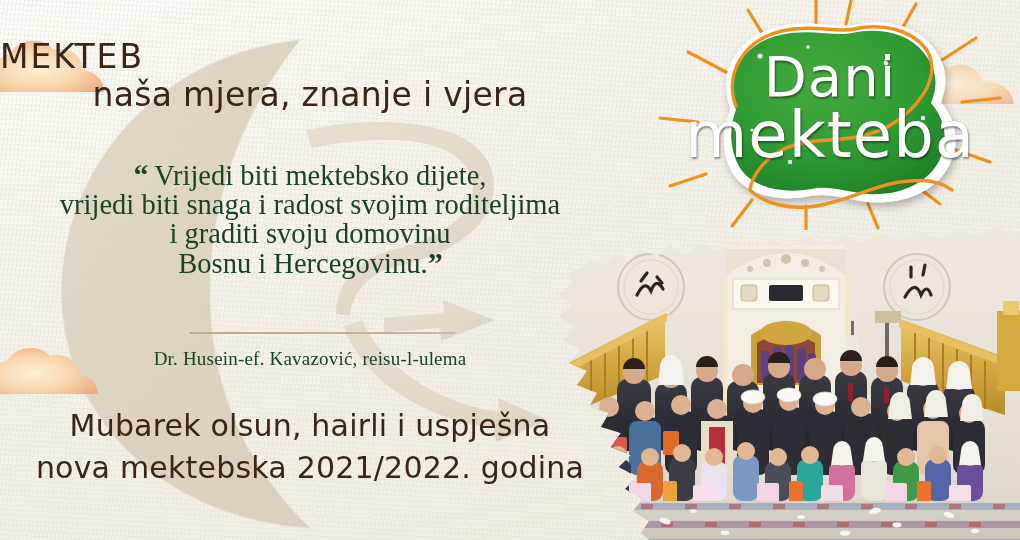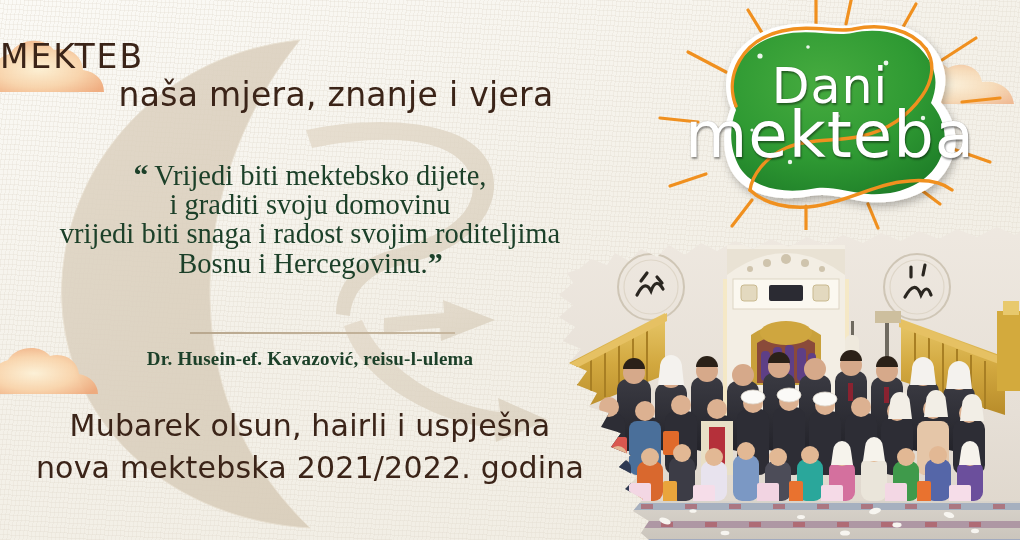--- a/index.html
+++ b/index.html
@@ -23,54 +23,54 @@
   .textcol{position:absolute;left:0;top:0;width:620px;height:540px;}
   .kicker{
     position:absolute;left:0;top:40px;width:620px;text-align:left;
     font-family:"DejaVu Sans",sans-serif;
     font-size:33px;letter-spacing:2px;color:#3b2418;font-weight:400;
     line-height:1.0;
   }
   .subkicker{
     position:absolute;left:0;top:78px;width:620px;text-align:center;
     font-family:"DejaVu Sans",sans-serif;
-    font-size:33px;color:#3b2418;letter-spacing:.3px;line-height:1.0;padding-left:26px;
+    font-size:33px;color:#3b2418;letter-spacing:.3px;line-height:1.0;
   }
   .quote{
     position:absolute;left:10px;top:160px;width:600px;text-align:center;
     font-family:"Liberation Serif",serif;
     color:#1c4029;font-size:28.5px;line-height:29px;
   }
   .quote .qm{font-size:30px;font-weight:700;letter-spacing:-1px;}
   .divider{
     position:absolute;left:190px;top:332px;width:265px;height:2px;
     background:linear-gradient(90deg,#b9a88f,#c7b79f);
   }
   .attrib{
     position:absolute;left:10px;top:348px;width:600px;text-align:center;
     font-family:"Liberation Serif",serif;
-    color:#1c4029;font-size:19px;font-weight:700;letter-spacing:.2px;
+    color:#1c4029;font-size:19px;font-weight:400;letter-spacing:.2px;
   }
   .wish{
     position:absolute;left:0px;top:405px;width:620px;text-align:center;
     font-family:"DejaVu Sans",sans-serif;
     color:#3b2418;font-size:30px;line-height:42px;letter-spacing:.2px;
   }
   
   .badge{position:absolute;left:640px;top:-10px;width:380px;height:240px;}
   .badge-text{
     position:absolute;left:0;top:0;width:380px;height:240px;
     pointer-events:none;
   }
   .badge-word1,.badge-word2{
     position:absolute;text-align:center;color:#ffffff;
     font-family:"DejaVu Sans",sans-serif;
     text-shadow:1px 2px 2px rgba(0,0,0,.40), 0 0 1px rgba(0,0,0,.35);
   }
-  .badge-word1{left:0;width:380px;top:68px;font-size:49px;letter-spacing:1px;}
+  .badge-word1{left:0;width:380px;top:54px;font-size:56px;letter-spacing:1px;}
   .badge-word2{left:0;width:380px;top:108px;font-size:64px;letter-spacing:1px;}
   
   .photo{
     position:absolute;left:545px;top:215px;width:480px;height:330px;
     overflow:hidden;
   }
   .photo-inner{position:absolute;left:0;top:0;width:480px;height:330px;}
 </style>
 </head>
 <body>
@@ -150,24 +150,24 @@
     <div class="kicker">MEKTEB</div>
 
     <div class="subkicker">naša mjera, znanje i vjera</div>
 
     <div class="quote">
       <div>
         <span class="qm">“</span>
         <span>Vrijedi biti mektebsko dijete,</span>
       </div>
       <div>
-        <span>i graditi svoju domovinu</span>
+        <span>vrijedi biti snaga i radost svojim roditeljima</span>
       </div>
       <div>
-        <span>vrijedi biti snaga i radost svojim roditeljima</span>
+        <span>i graditi svoju domovinu</span>
       </div>
       <div>
         <span>Bosnu i Hercegovinu.</span><span class="qm">”</span>
       </div>
     </div>
 
     <div class="divider"></div>
 
     <div class="attrib">Dr. Husein-ef. Kavazović, reisu-l-ulema</div>
 

